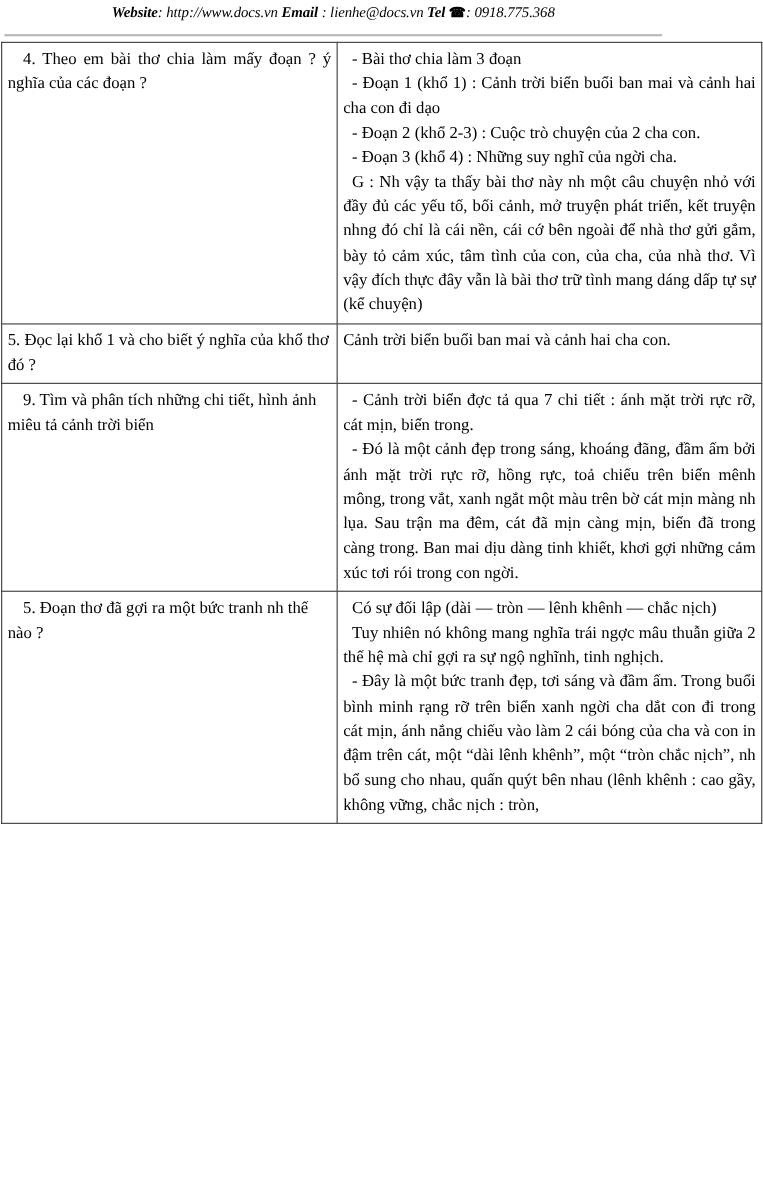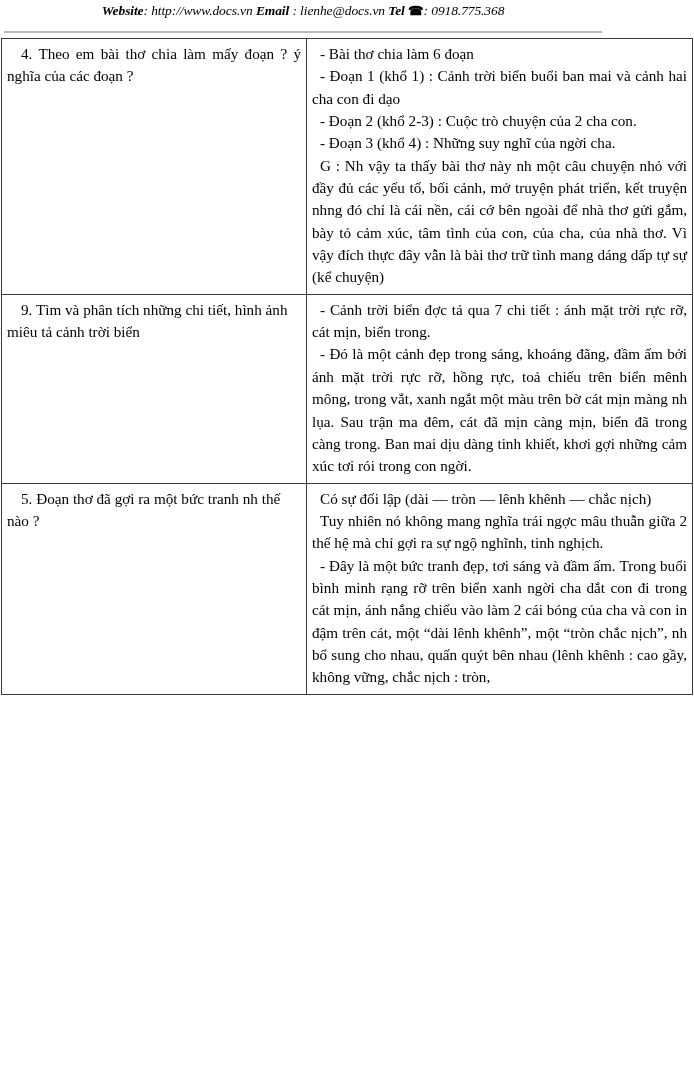--- a/index.html
+++ b/index.html
@@ -112,29 +112,41 @@
     <tbody>
 
       <tr>
         <td class="qcol">
           <div class="cellpad">
             <p class="t just ind">4. Theo em bài thơ chia làm mấy đoạn ? ý nghĩa của các đoạn ?</p>
           </div>
         </td>
         <td class="acol">
           <div class="cellpad">
-            <p class="t ind8">- Bài thơ chia làm 6 đoạn</p>
+            <p class="t ind8">- Bài thơ chia làm 3 đoạn</p>
             <p class="t just ind8">- Đoạn 1 (khổ 1) : Cảnh trời biển buổi ban mai và cảnh hai cha con đi dạo</p>
             <p class="t just ind8">- Đoạn 2 (khổ 2-3) : Cuộc trò chuyện của 2 cha con.</p>
             <p class="t just ind8">- Đoạn 3 (khổ 4) : Những suy nghĩ của ngời cha.</p>
             <p class="t just ind8">G : Nh vậy ta thấy bài thơ này nh một câu chuyện nhỏ với đầy đủ các yếu tố, bối cảnh, mở truyện phát triển, kết truyện nhng đó chỉ là cái nền, cái cớ bên ngoài để nhà thơ gửi gắm, bày tỏ cảm xúc, tâm tình của con, của cha, của nhà thơ. Vì vậy đích thực đây vẫn là bài thơ trữ tình mang dáng dấp tự sự (kể chuyện)</p>
           </div>
         </td>
       </tr>
 
+      <tr>
+        <td class="qcol">
+          <div class="cellpad">
+            <p class="t noind">5. Đọc lại khổ 1 và cho biết ý nghĩa của khổ thơ đó ?</p>
+          </div>
+        </td>
+        <td class="acol">
+          <div class="cellpad">
+            <p class="t noind">Cảnh trời biển buổi ban mai và cảnh hai cha con.</p>
+          </div>
+        </td>
+      </tr>
 
       <tr>
         <td class="qcol">
           <div class="cellpad">
             <p class="t ind">9. Tìm và phân tích những chi tiết, hình ảnh miêu tả cảnh trời biển</p>
           </div>
         </td>
         <td class="acol">
           <div class="cellpad">
             <p class="t just ind8">- Cảnh trời biển đợc tả qua 7 chi tiết : ánh mặt trời rực rỡ, cát mịn, biển trong.</p>

